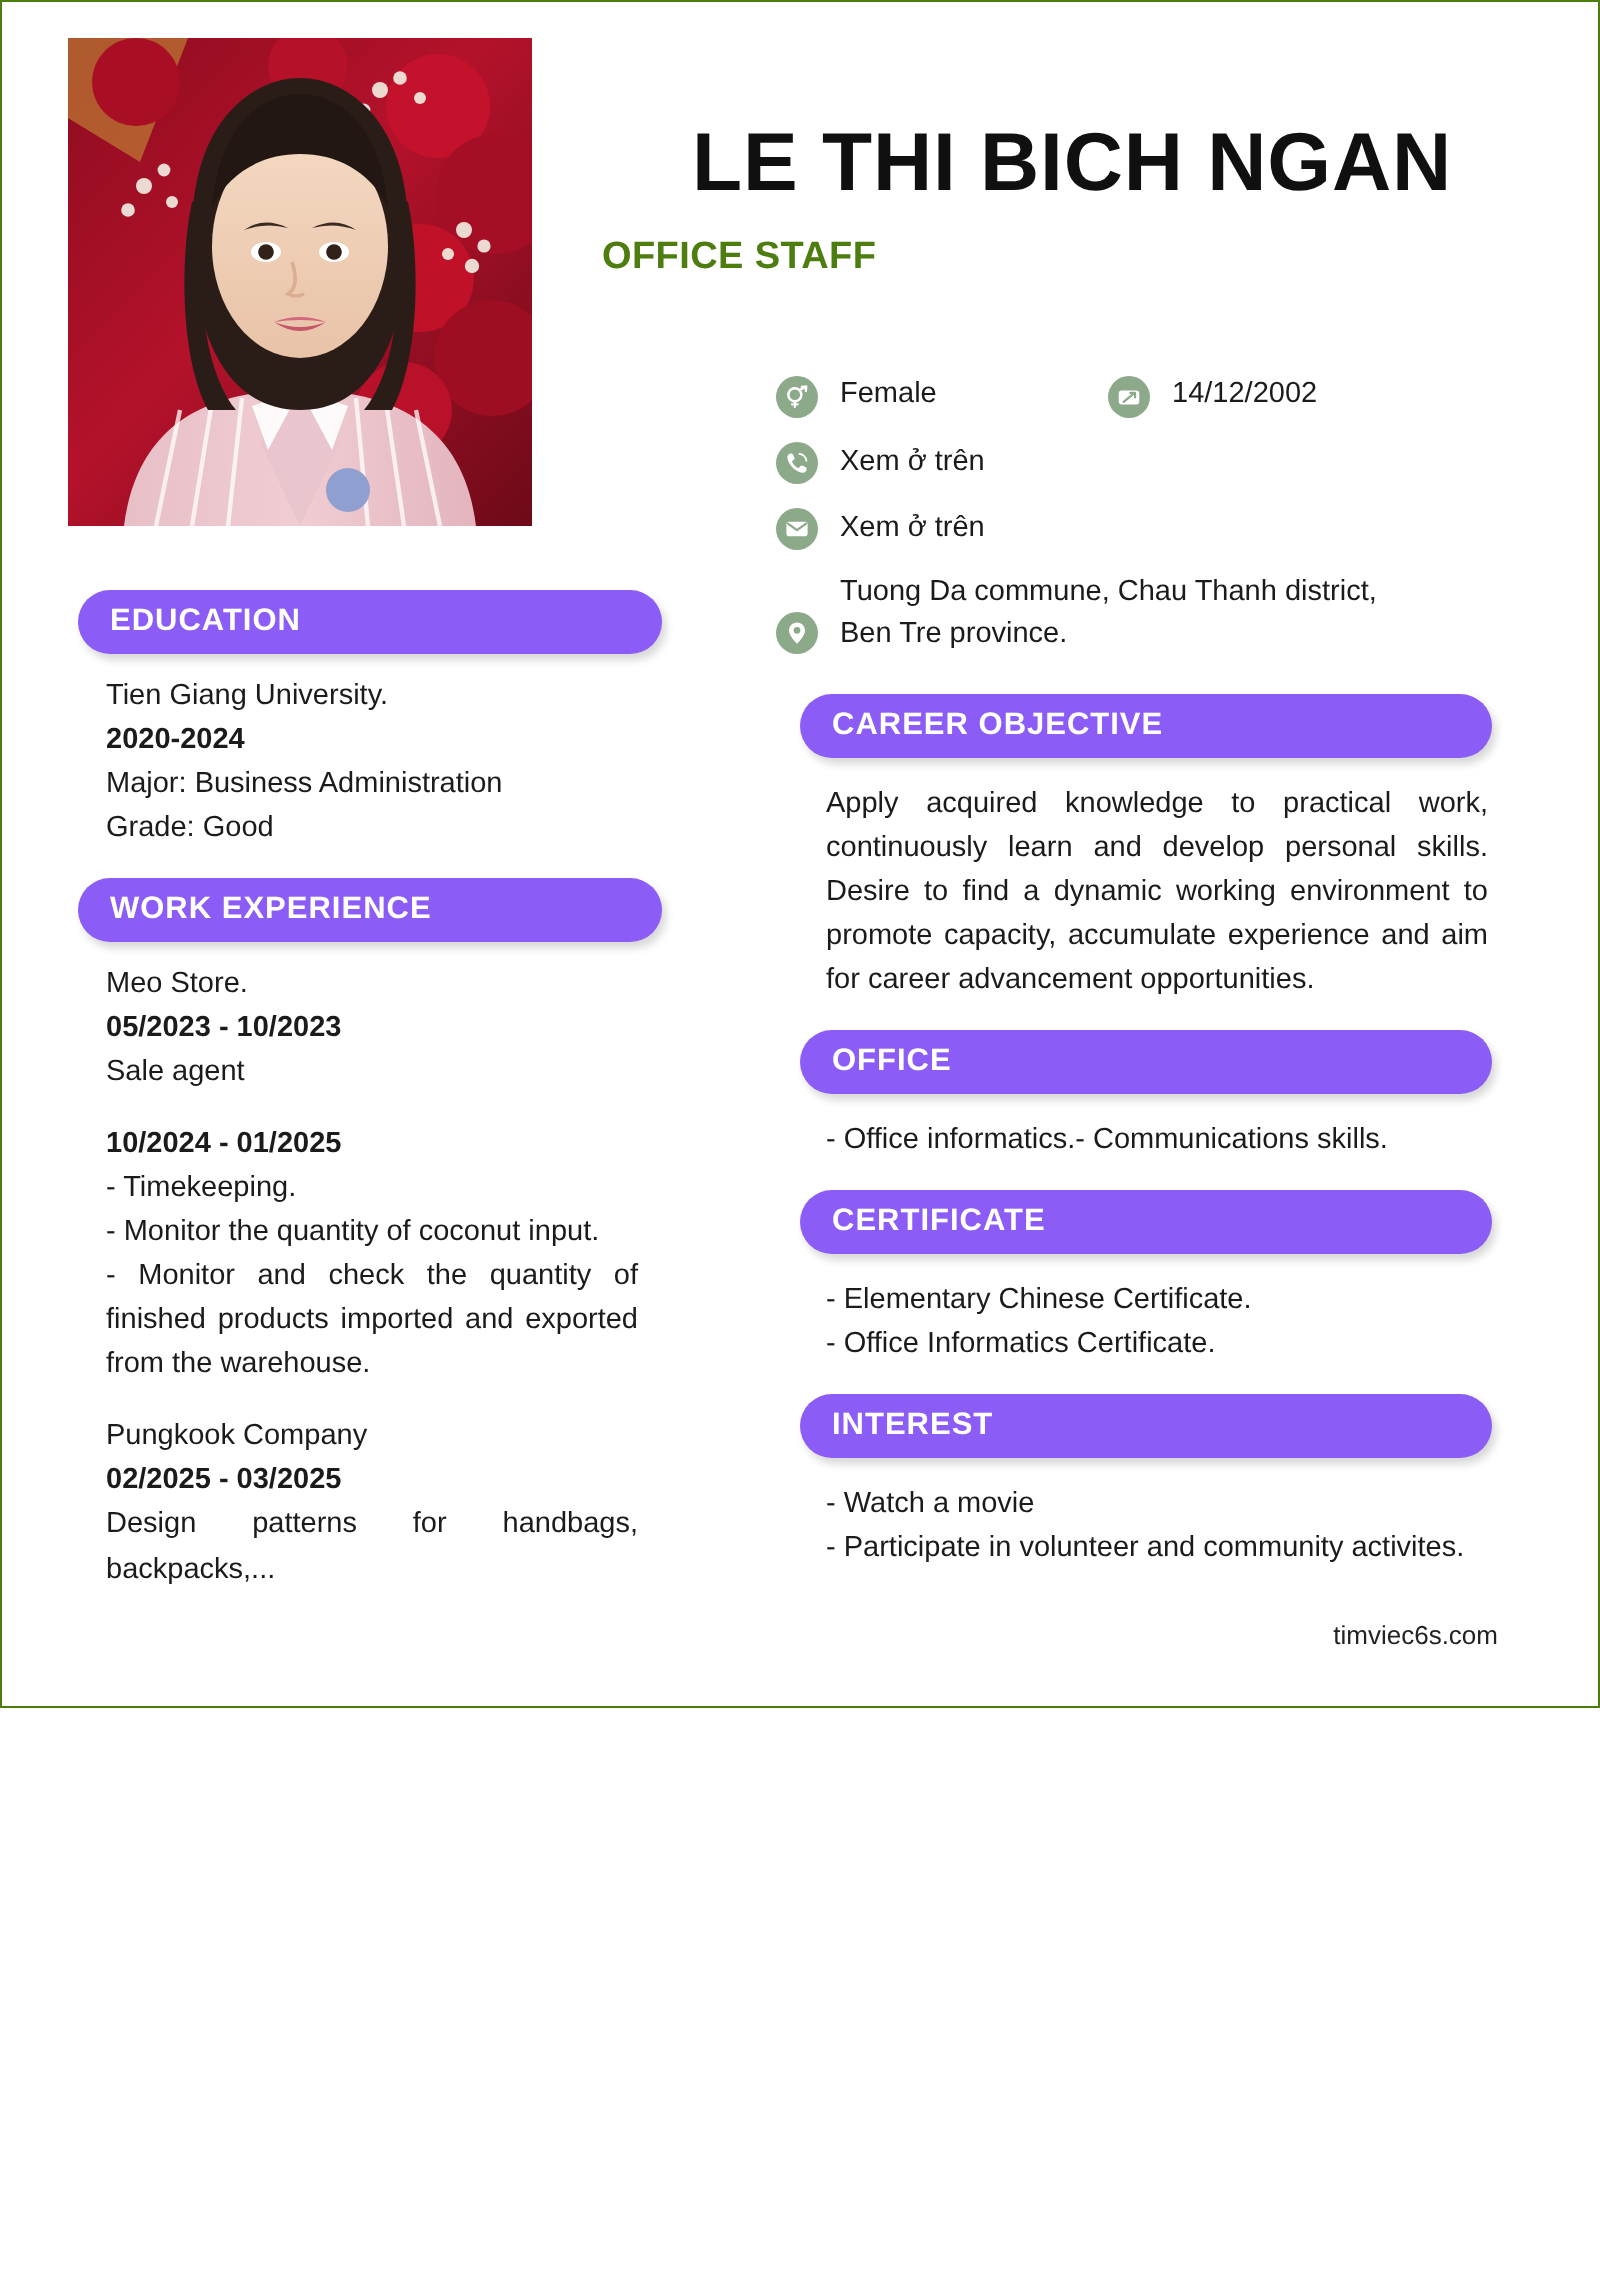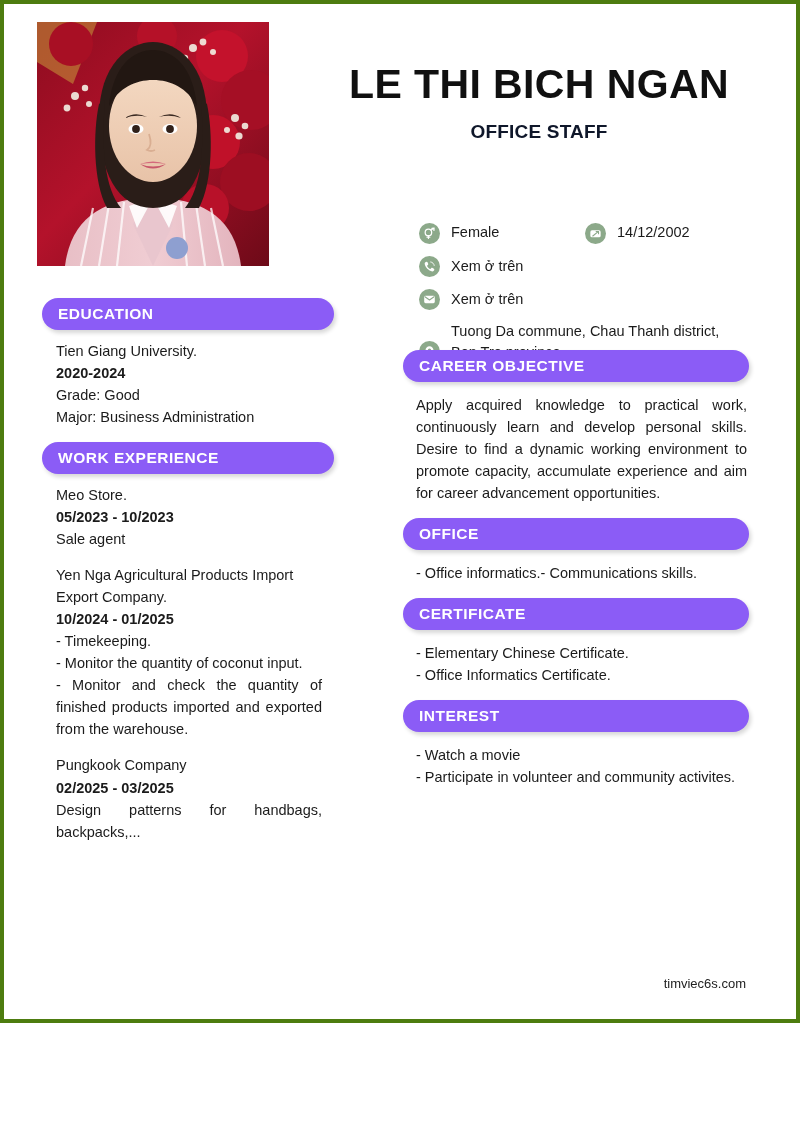--- a/index.html
+++ b/index.html
@@ -7,23 +7,23 @@
   html, body {
     width: 800px;
     height: 1142px;
     background: #ffffff;
     font-family: "Liberation Sans", sans-serif;
   }
 
   .page {
     position: relative;
     width: 800px;
-    height: 1023px;
+    height: 854px;
     background: #ffffff;
-    border: 4px solid #4d7c0f;
+    border: 1px solid #4d7c0f;
     overflow: hidden;
   }
 
   
   .top {
     position: absolute;
     left: 0; top: 0;
     width: 800px;
     height: 280px;
   }
@@ -51,32 +51,30 @@
     color: #101010;
     letter-spacing: 0.4px;
     text-align: center;
     line-height: 1.1;
     white-space: nowrap;
   }
   .role {
     margin-top: 14px;
     font-size: 19px;
     font-weight: bold;
-    color: #0f172a;
-    text-align: center;
+    color: #4d7c0f;
     letter-spacing: 0.2px;
   }
 
   
   .contact {
     position: absolute;
-    left: 415px;
+    left: 387px;
     top: 186px;
     width: 360px;
-    margin-top: 32px;
   }
   .crow {
     display: flex;
     align-items: flex-end;
     margin-bottom: 11px;
   }
   .cicon {
     flex: 0 0 auto;
     width: 21px; height: 21px;
     border-radius: 50%;
@@ -293,37 +291,36 @@
 
     </div>
   </div>
 
   <div class="col-left">
 
     <div class="pill">EDUCATION</div>
     <div class="block body-text">
       <div>Tien Giang University.</div>
       <div class="line-bold">2020-2024</div>
+      <div>Major: Business Administration</div>
       <div>Grade: Good</div>
-      <div>Major: Business Administration</div>
     </div>
 
     <div class="sec-gap"></div>
 
     <div class="pill">WORK EXPERIENCE</div>
     <div class="block body-text">
 
       <div class="entry">
         <div>Meo Store.</div>
         <div class="line-bold">05/2023 - 10/2023</div>
         <div>Sale agent</div>
       </div>
 
       <div class="entry">
-        <div>Yen Nga Agricultural Products Import Export Company.</div>
         <div class="line-bold">10/2024 - 01/2025</div>
         <div>- Timekeeping.</div>
         <div>- Monitor the quantity of coconut input.</div>
         <div class="justify">- Monitor and check the quantity of finished products imported and exported from the warehouse.</div>
       </div>
 
       <div class="entry">
         <div>Pungkook Company</div>
         <div class="line-bold">02/2025 - 03/2025</div>
         <div class="justify">Design patterns for handbags, backpacks,...</div>

